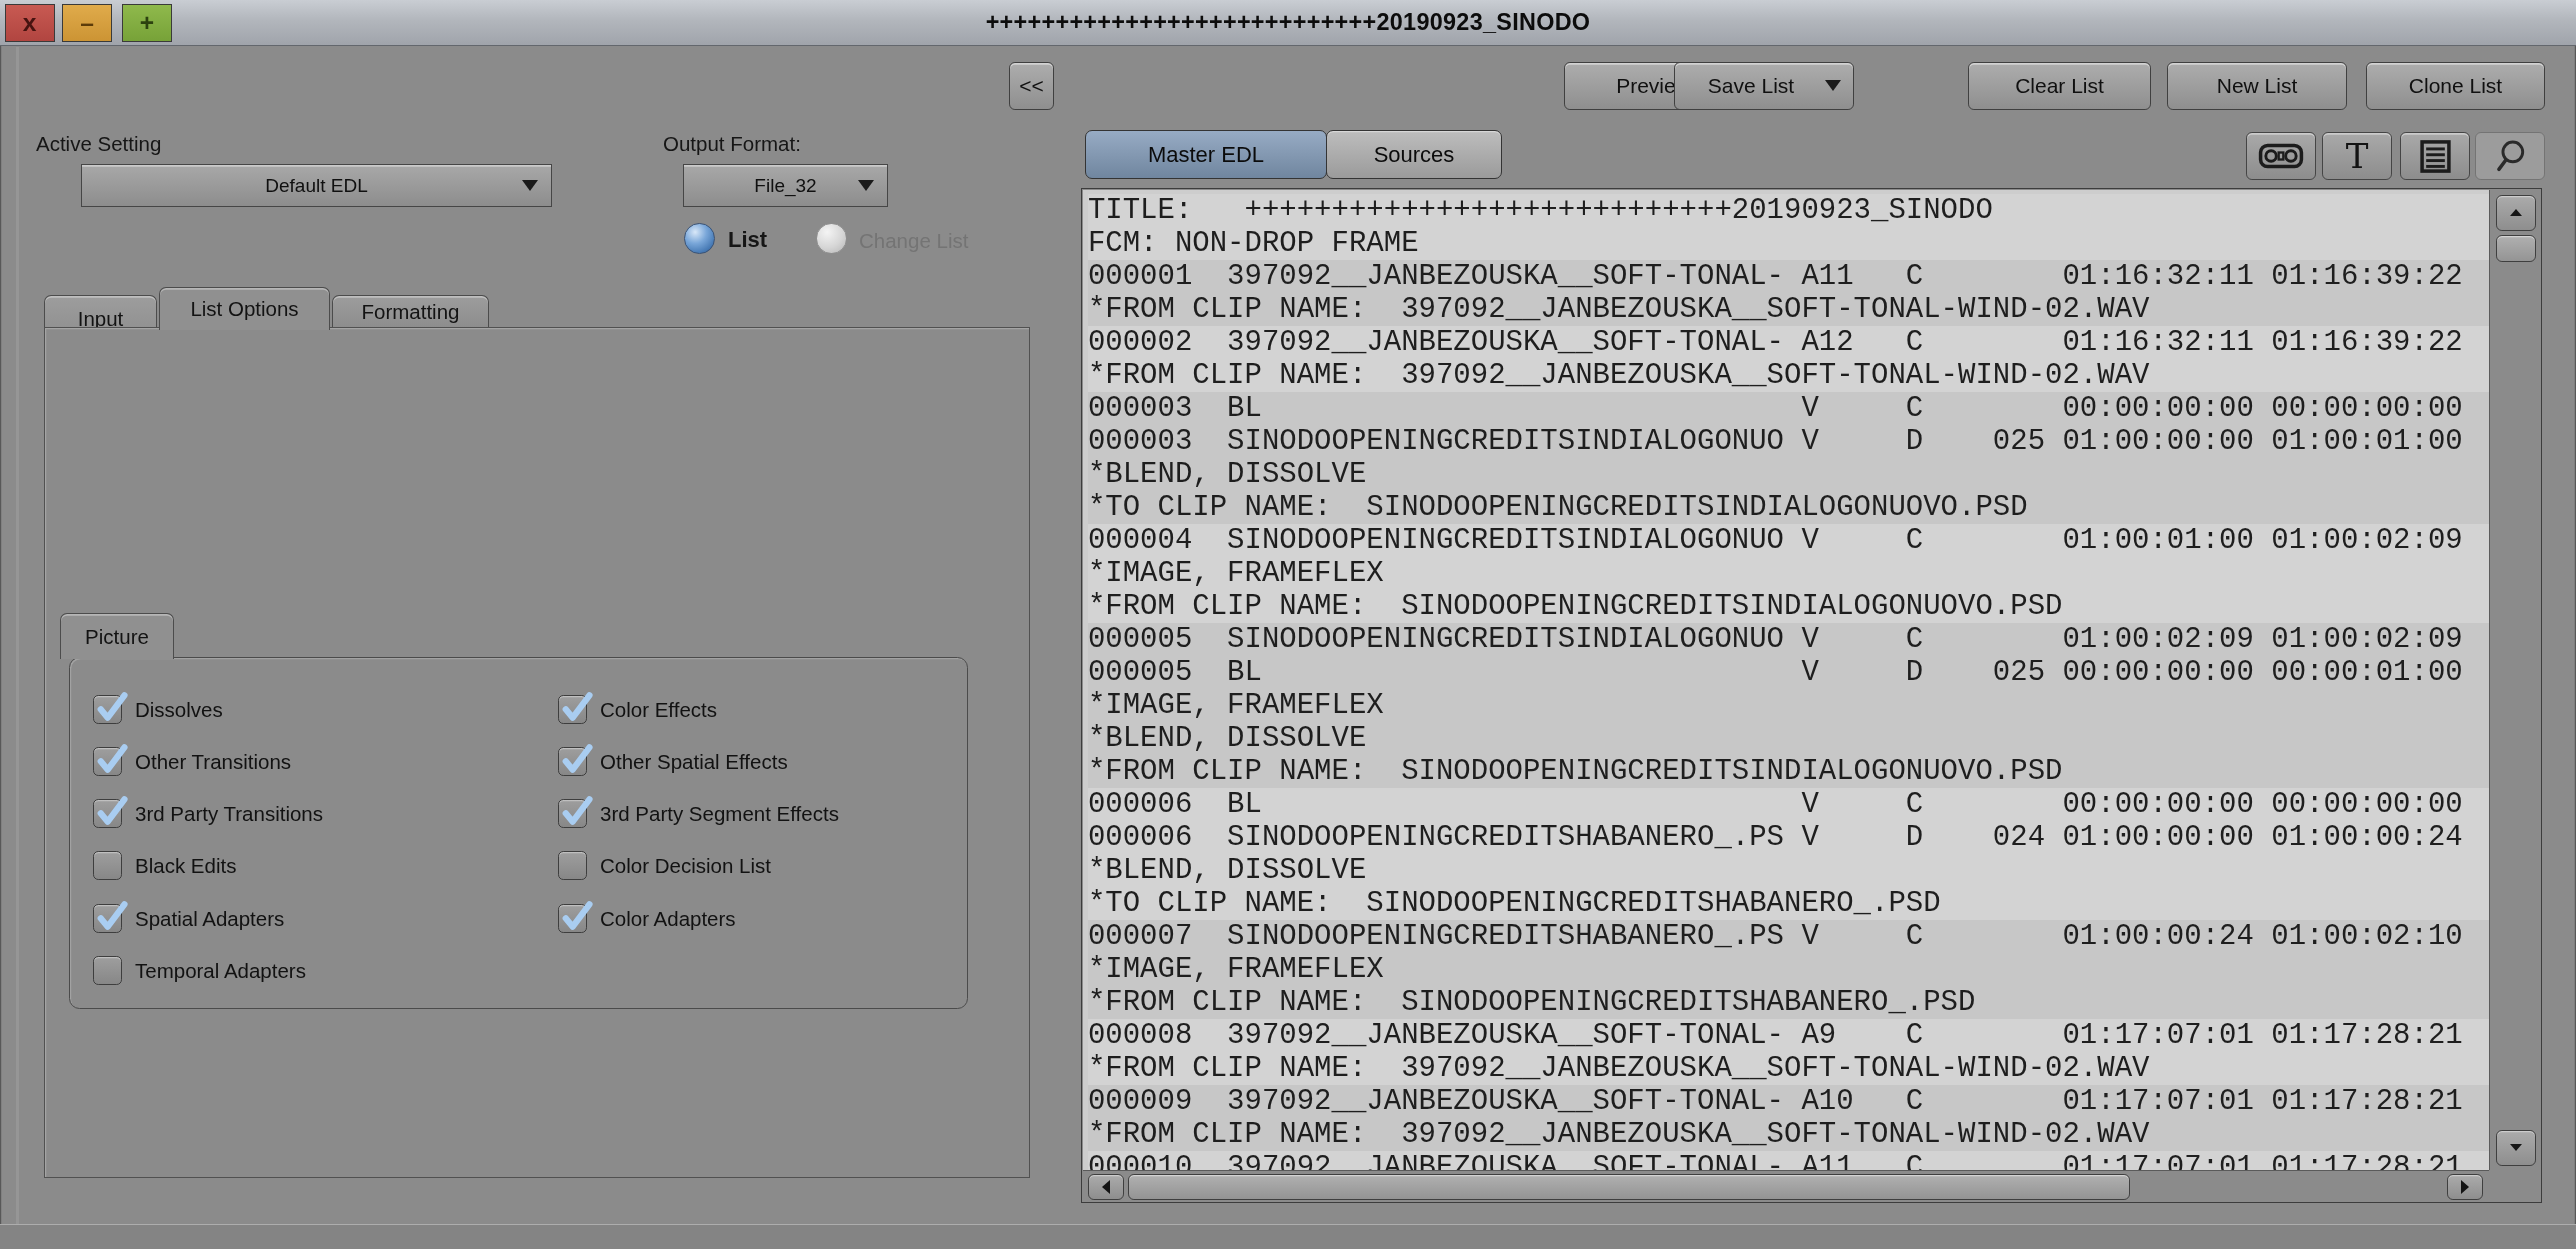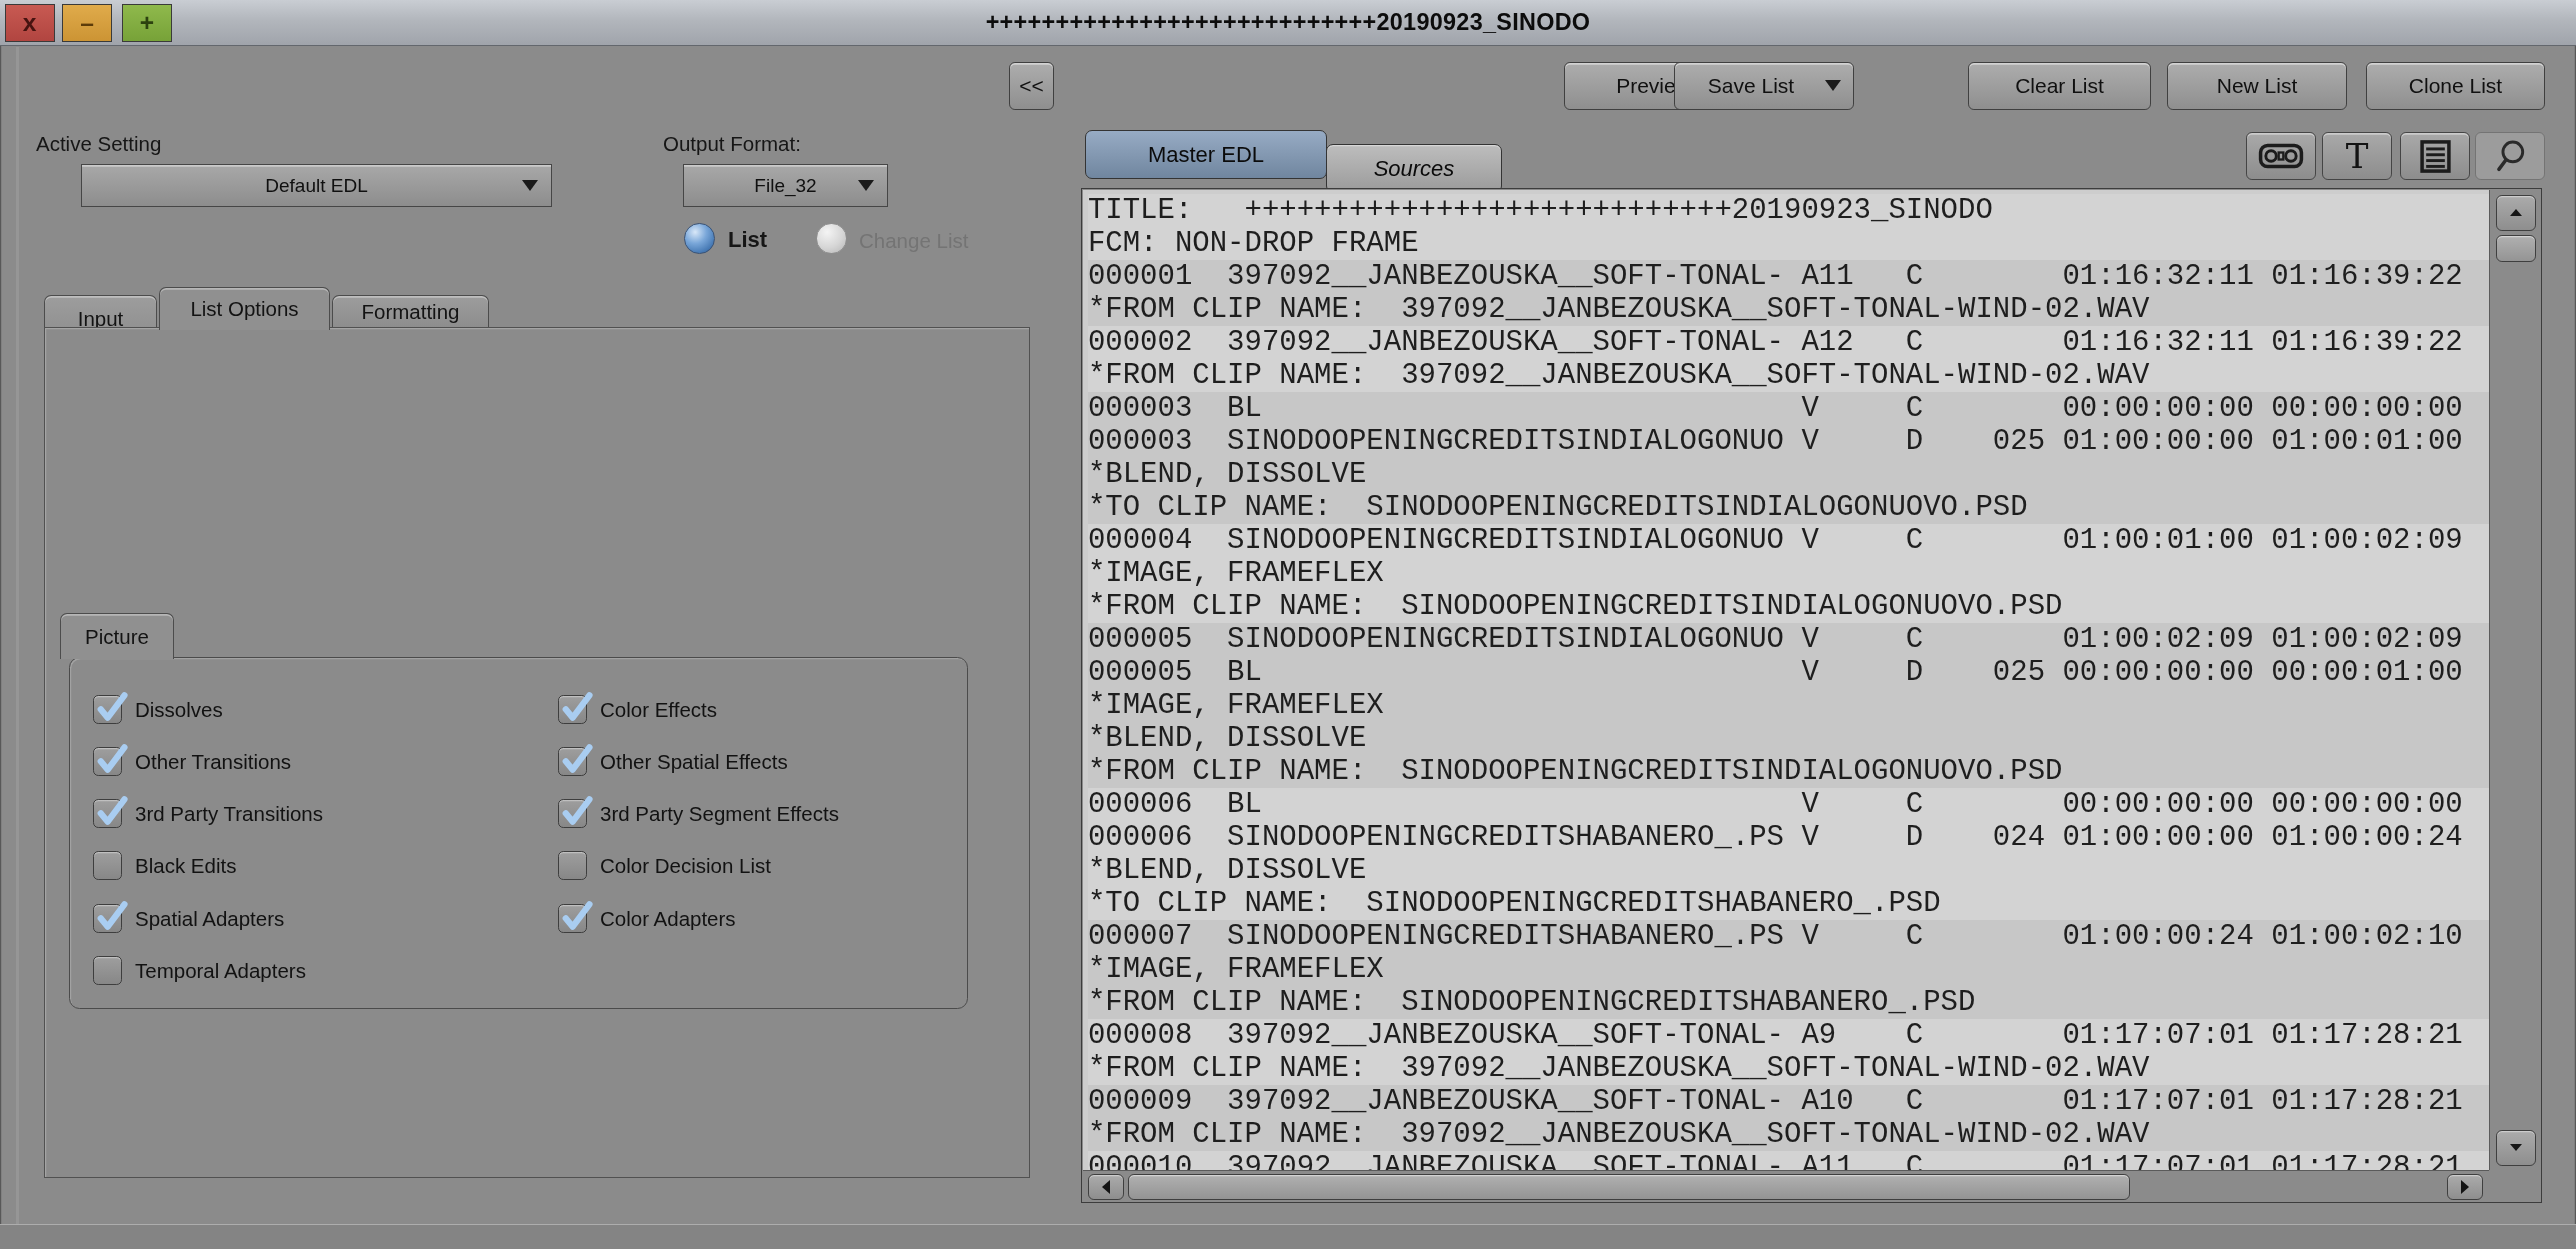--- a/index.html
+++ b/index.html
@@ -266,21 +266,21 @@
             <path d="M14 32 L24 44 L48 12" fill="none" stroke="#a9cdf1" stroke-width="9" stroke-linecap="round" stroke-linejoin="round"></path>
           </svg>
         </div>
         <span class="cb-label">Color Adapters</span>
       </div>
     </div>
 
   <div class="abs edl-tab sel" style="left:1085px;top:130px;width:242px;height:49px;">
       <span>Master EDL</span>
     </div>
-  <div class="abs edl-tab unsel" style="left:1326px;top:144px;width:176px;height:49px;font-style:italic;">
+  <div class="abs edl-tab unsel" style="left:1326px;top:130px;width:176px;height:49px;">
       <span>Sources</span>
     </div>
 
   <div class="abs icon-btn" style="left:2246px;top:132px;width:70px;height:48px;">
     <svg width="46" height="28" viewBox="0 0 78 48">
       <rect x="4" y="6" width="70" height="36" rx="12" fill="none" stroke="#1c1c1c" stroke-width="6"></rect>
       <circle cx="22" cy="24" r="9" fill="none" stroke="#1c1c1c" stroke-width="5"></circle>
       <circle cx="56" cy="24" r="9" fill="none" stroke="#1c1c1c" stroke-width="5"></circle>
       <rect x="35" y="18" width="8" height="12" fill="none" stroke="#1c1c1c" stroke-width="4"></rect>
     </svg>

